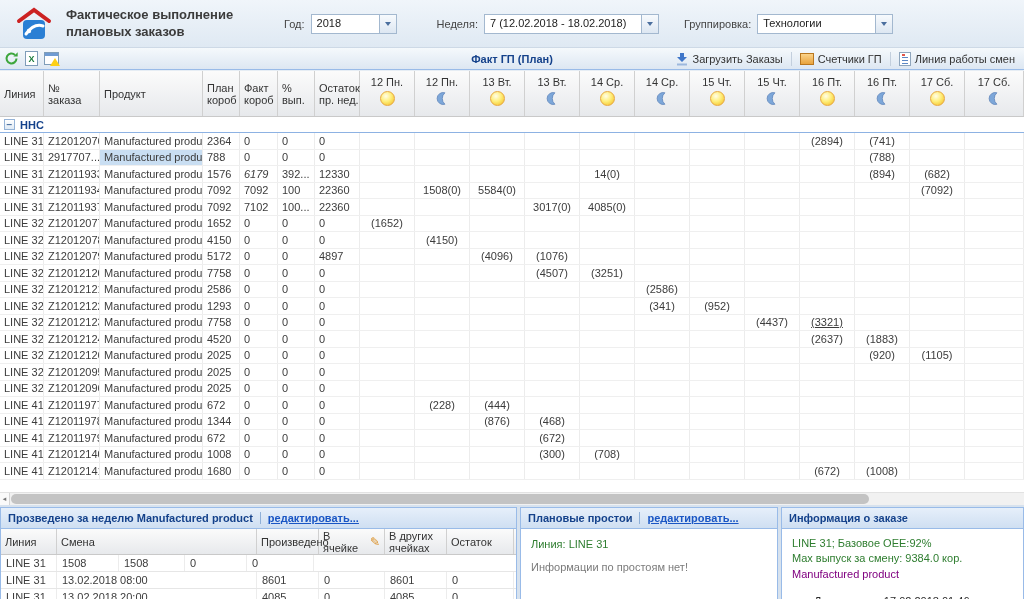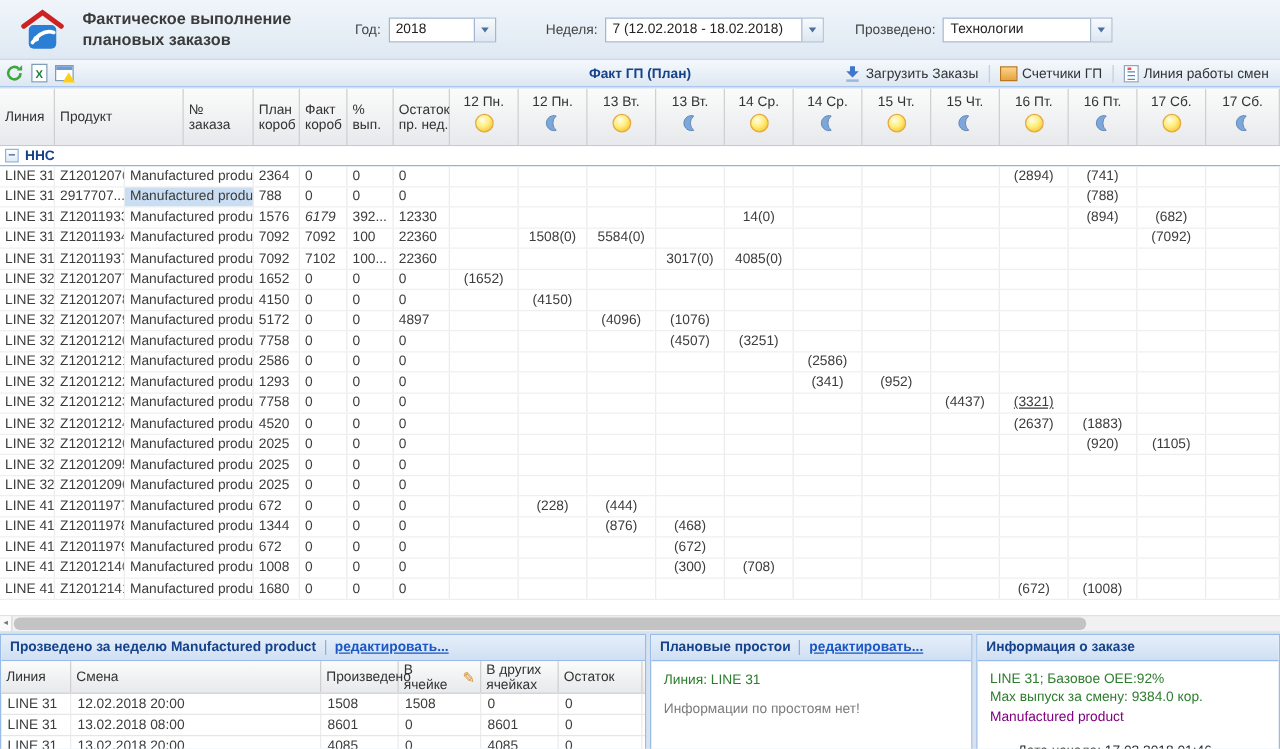--- a/index.html
+++ b/index.html
@@ -125,21 +125,21 @@
       </div>
     </div>
     <div class="field f-week">
       <label>Неделя:</label>
       <div class="select">
         <span class="val">7 (12.02.2018 - 18.02.2018)</span>
         <span class="trigger"></span>
       </div>
     </div>
     <div class="field f-group">
-      <label>Прозведено:</label>
+      <label>Группировка:</label>
       <div class="select">
         <span class="val">Технологии</span>
         <span class="trigger"></span>
       </div>
     </div>
   </div>
 
   <div class="toolbar">
     <div class="tb-title">Факт ГП (План)</div>
     <div class="tb-left">
@@ -168,22 +168,22 @@
       <span class="tb-sep"></span>
       <div class="tb-btn">
         <span class="ic-results"></span>
         <span>Линия работы смен</span>
       </div>
     </div>
   </div>
 
   <div class="grid-head" id="grid-head">
       <div class="gh-cell gh-left" style="width: 44px;">Линия</div>
+      <div class="gh-cell gh-left" style="width: 56px;">№ заказа</div>
       <div class="gh-cell gh-left" style="width: 103px;">Продукт</div>
-      <div class="gh-cell gh-left" style="width: 56px;">№ заказа</div>
       <div class="gh-cell gh-left" style="width: 37px;">План короб</div>
       <div class="gh-cell gh-left" style="width: 38px;">Факт короб</div>
       <div class="gh-cell gh-left" style="width: 37px;">% вып.</div>
       <div class="gh-cell gh-left" style="width: 45px;">Остаток пр. нед.</div>
       <div class="gh-cell gh-day" style="width: 55px;">
         <div>12 Пн.</div>
         <div class="icon-sun"></div>
       </div>
       <div class="gh-cell gh-day" style="width: 55px;">
         <div>12 Пн.</div>
@@ -735,21 +735,20 @@
           <div class="pt-hcell" style="width: 62px;">
             <div>В других ячейках</div>
           </div>
           <div class="pt-hcell" style="width: 67px;">
             <div>Остаток</div>
           </div>
         </div>
       <div id="prod-rows">
           <div class="pt-row">
             <div class="pt-cell" style="width: 56px;">LINE 31</div>
-            <div class="pt-cell" style="width: 200px;">12.02.2018 20:00</div>
             <div class="pt-cell" style="width: 62px;">1508</div>
             <div class="pt-cell" style="width: 66px;">1508</div>
             <div class="pt-cell" style="width: 62px;">0</div>
             <div class="pt-cell" style="width: 67px;">0</div>
           </div>
           <div class="pt-row">
             <div class="pt-cell" style="width: 56px;">LINE 31</div>
             <div class="pt-cell" style="width: 200px;">13.02.2018 08:00</div>
             <div class="pt-cell" style="width: 62px;">8601</div>
             <div class="pt-cell" style="width: 66px;">0</div>

